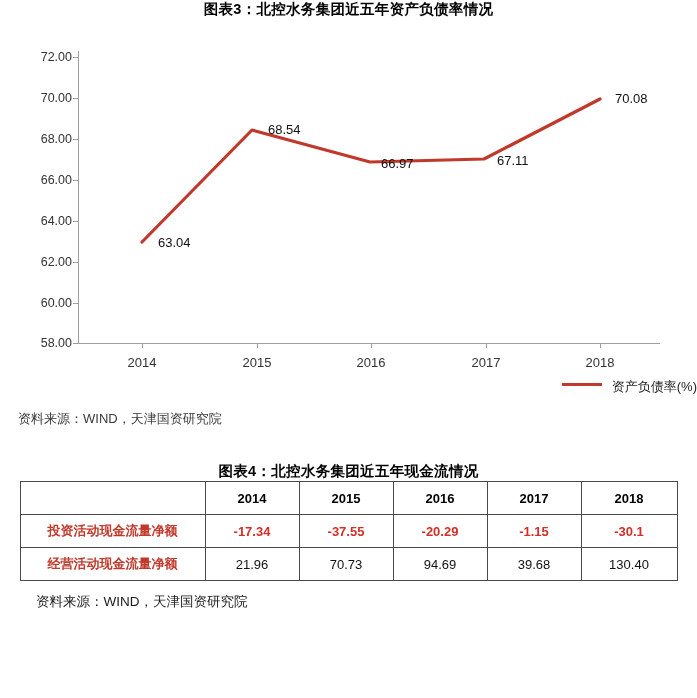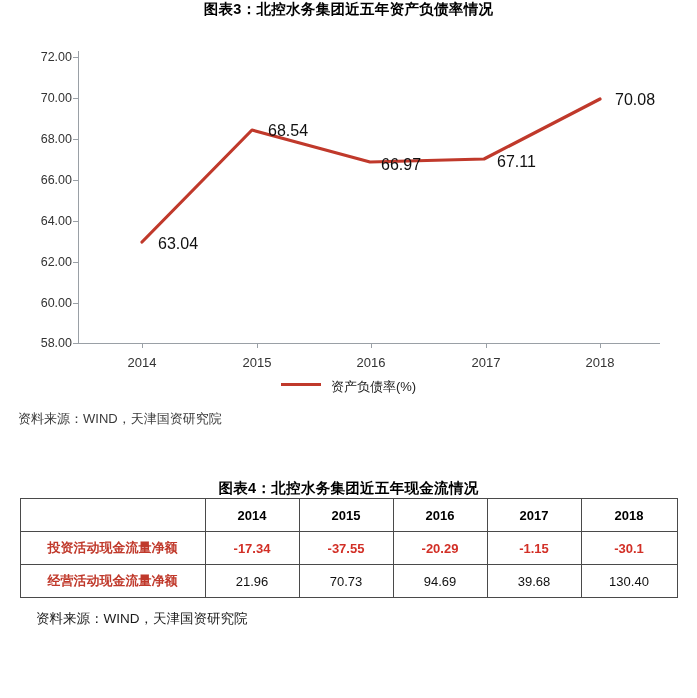--- a/index.html
+++ b/index.html
@@ -83,30 +83,30 @@
   }
   .series-svg {
     position: absolute;
     left: 0;
     top: 0;
     width: 697px;
     height: 330px;
   }
   .pt-label {
     position: absolute;
-    font-size: 16px;
+    font-size: 13px;
     color: #111;
     white-space: nowrap;
   }
   .legend {
     position: absolute;
     top: 378px;
     left: 0;
     width: 697px;
-    text-align: center;
+    text-align: right;
     font-size: 13px;
     color: #222;
   }
   .legend-swatch {
     display: inline-block;
     width: 40px;
     height: 3px;
     background: #c0392b;
     vertical-align: middle;
     margin-right: 10px;
@@ -125,21 +125,21 @@
   
   .table-block {
     position: relative;
     width: 697px;
   }
   .table-title {
     text-align: center;
     font-size: 14.5px;
     font-weight: bold;
     color: #000;
-    margin-top: 39px;
+    margin-top: 22px;
     letter-spacing: 0.3px;
   }
   .unit-note {
     text-align: right;
     font-size: 12.5px;
     color: #222;
     margin: 10px 36px 6px 0;
   }
   table.cf {
     border-collapse: collapse;

